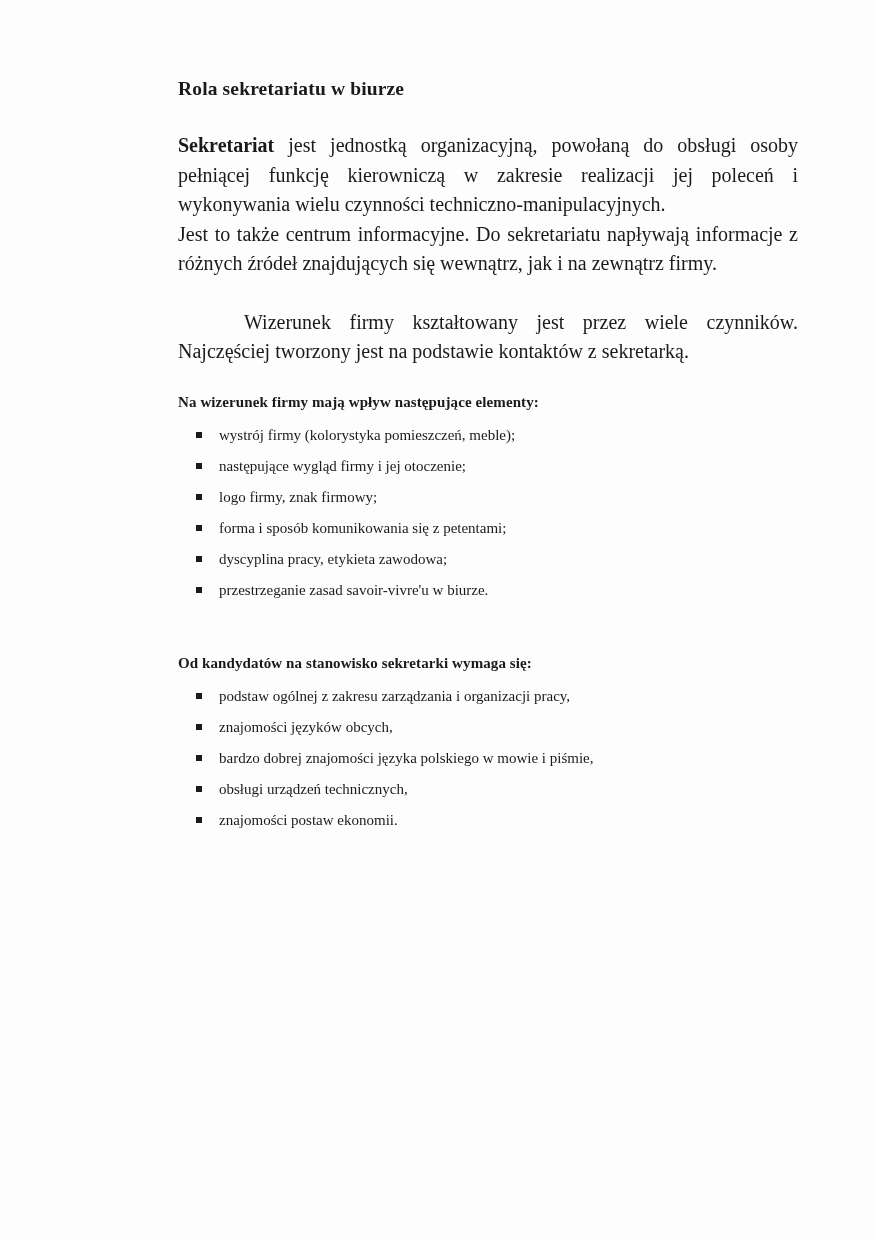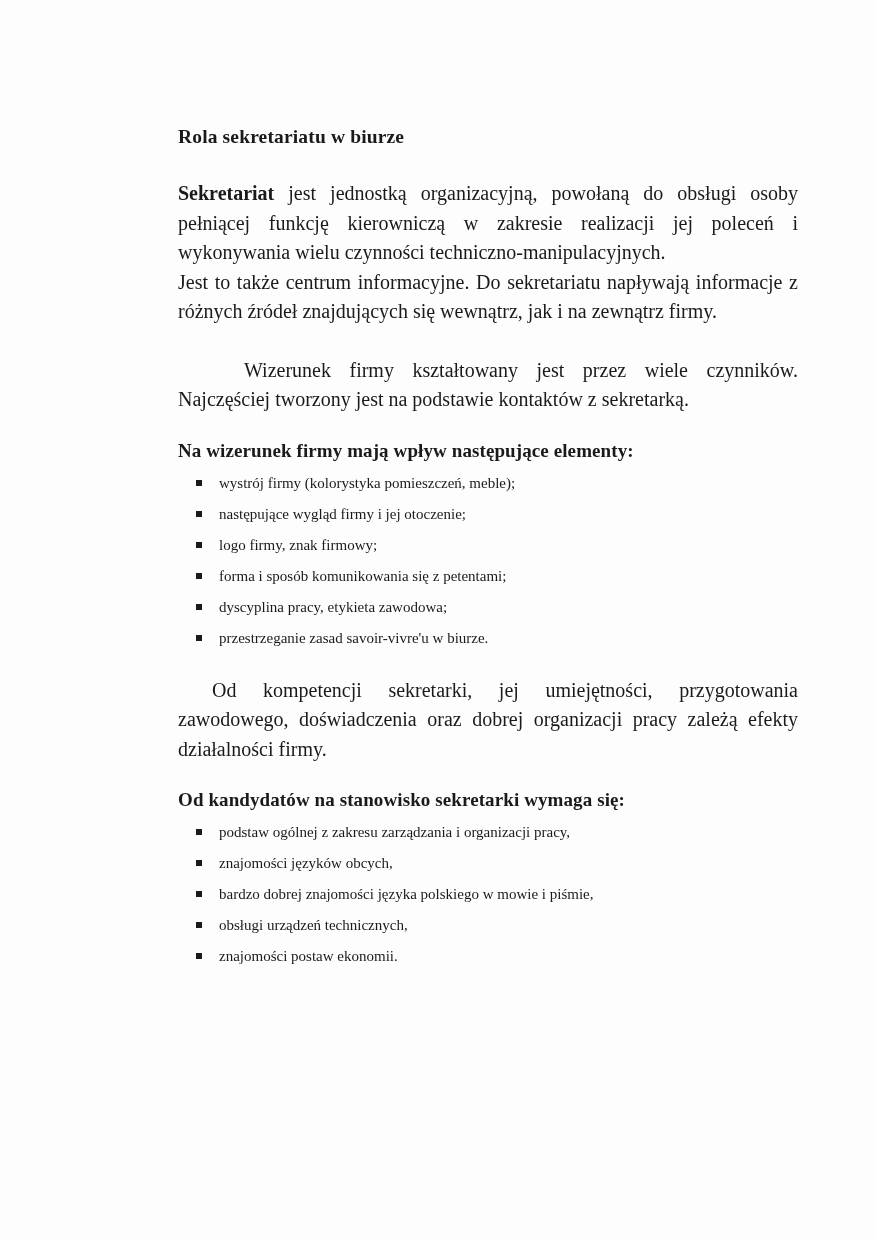--- a/index.html
+++ b/index.html
@@ -18,21 +18,20 @@
     -webkit-font-smoothing: antialiased;
   }
 
   .page {
     position: absolute;
     left: 0;
     top: 0;
     width: 875px;
     height: 1064px;
     background: #fdfdfd;
-    margin-top: 48px;
   }
 
   .content {
     position: absolute;
     left: 178px;
     top: 76px;
     width: 620px;
   }
 
   
@@ -40,21 +39,21 @@
     font-weight: bold;
     font-size: 19.5px;
     line-height: 25px;
     letter-spacing: 0.15px;
     margin: 0 0 30px 0;
     text-align: left;
   }
 
   .section-heading {
     font-weight: bold;
-    font-size: 19px;
+    font-size: 15px;
     line-height: 27px;
     letter-spacing: 0.1px;
     margin: 0;
     text-align: left;
   }
 
   
   .para {
     font-size: 20px;
     line-height: 29.5px;
@@ -152,21 +151,20 @@
           <span class="txt">dyscyplina pracy, etykieta zawodowa;</span>
         </li>
       <li>
           <span class="sq"></span>
           <span class="txt">przestrzeganie zasad savoir-vivre'u w biurze.</span>
         </li>
     </ul>
 
     <div class="spacer-md"></div>
 
-    <p class="para indent-small">Od kompetencji sekretarki, jej umiejętności, przygotowania zawodowego, doświadczenia oraz dobrej organizacji pracy zależą efekty działalności firmy.</p>
 
     <div class="spacer-md"></div>
 
     <h2 class="section-heading">Od kandydatów na stanowisko sekretarki wymaga się:</h2>
 
     <ul class="bullet-list">
       <li>
           <span class="sq"></span>
           <span class="txt">podstaw ogólnej z zakresu zarządzania i organizacji pracy,</span>
         </li>

